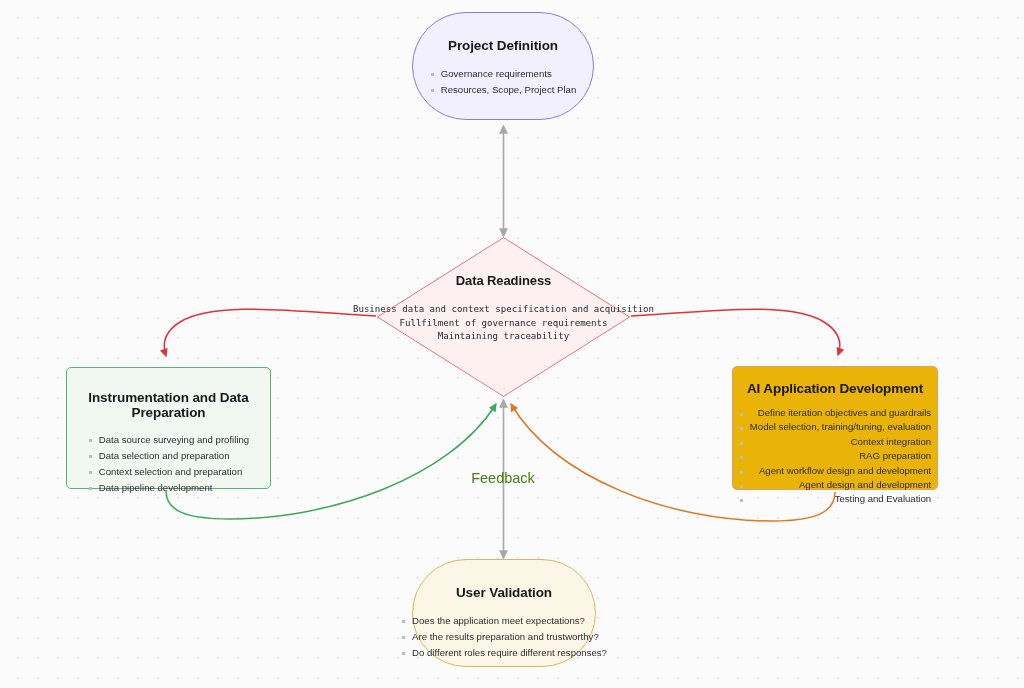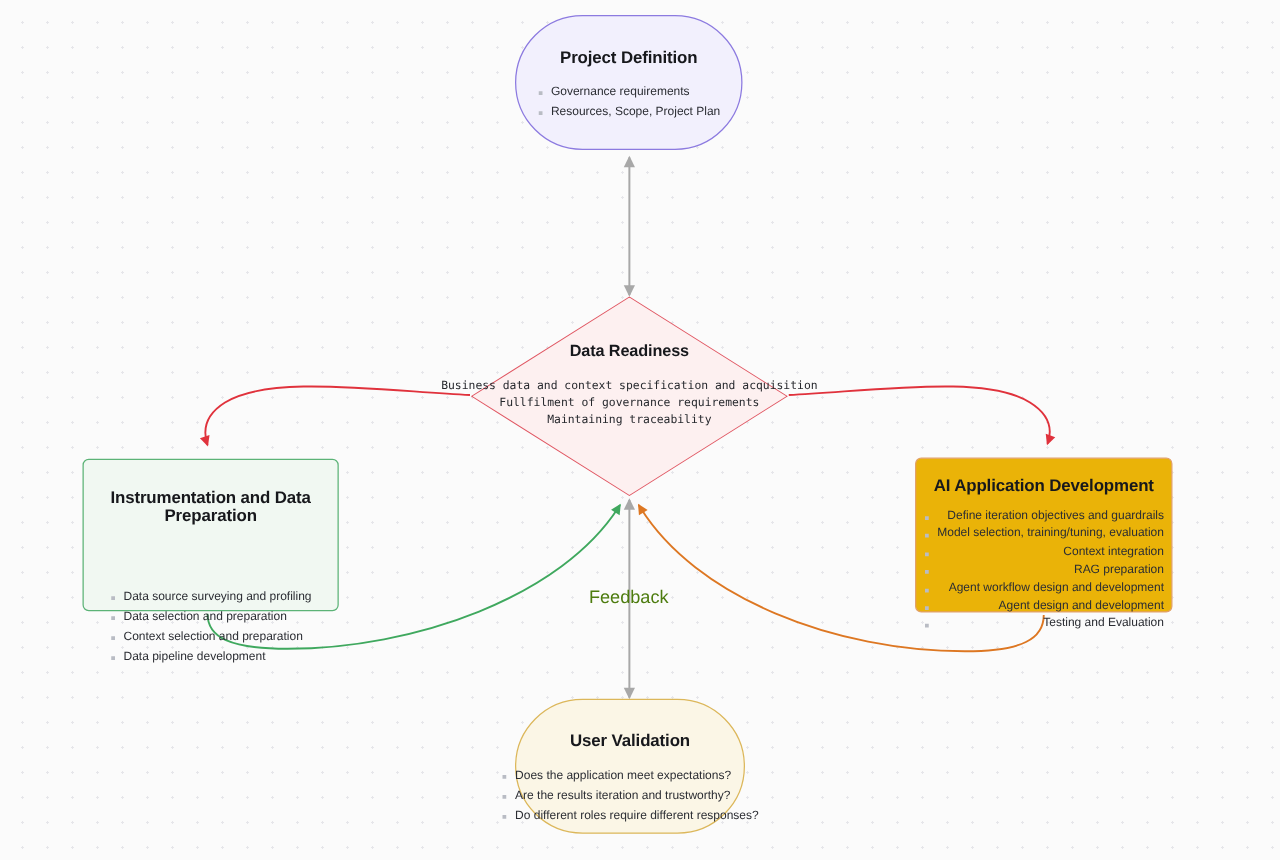--- a/index.html
+++ b/index.html
@@ -123,21 +123,20 @@
   #instrumentation {
     left: 66px;
     top: 367px;
     width: 205px;
     height: 122px;
     border: 1.3px solid #5cb377;
     background: #f1f8f2;
     border-radius: 5px;
     justify-content: flex-start;
     padding-top: 22px;
-    gap: 38px;
   }
   #instrumentation .node-list { margin-top: 12px; align-self: center; }
 
   
   #ai-app-dev {
     left: 732px;
     top: 366px;
     width: 206px;
     height: 124px;
     border: 1.3px solid #e2a16a;
@@ -254,20 +253,20 @@
       <li>Agent workflow design and development</li>
       <li>Agent design and development</li>
       <li>Testing and Evaluation</li>
     </ul>
   </div>
 
   <div class="node" id="user-validation">
     <div class="node-title">User Validation</div>
     <ul class="node-list">
       <li>Does the application meet expectations?</li>
-      <li>Are the results iteration and trustworthy?</li>
+      <li>Are the results preparation and trustworthy?</li>
       <li>Do different roles require different responses?</li>
     </ul>
   </div>
 
   <div id="feedback-label">Feedback</div>
 
 </div>
 
 </body></html>

